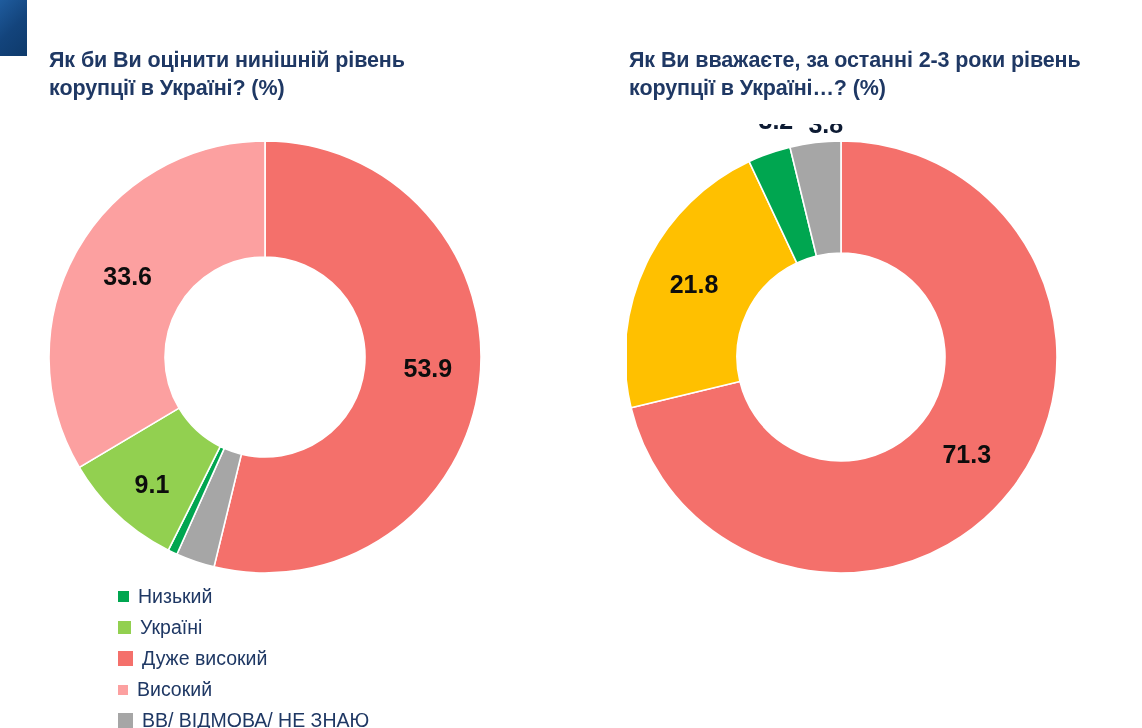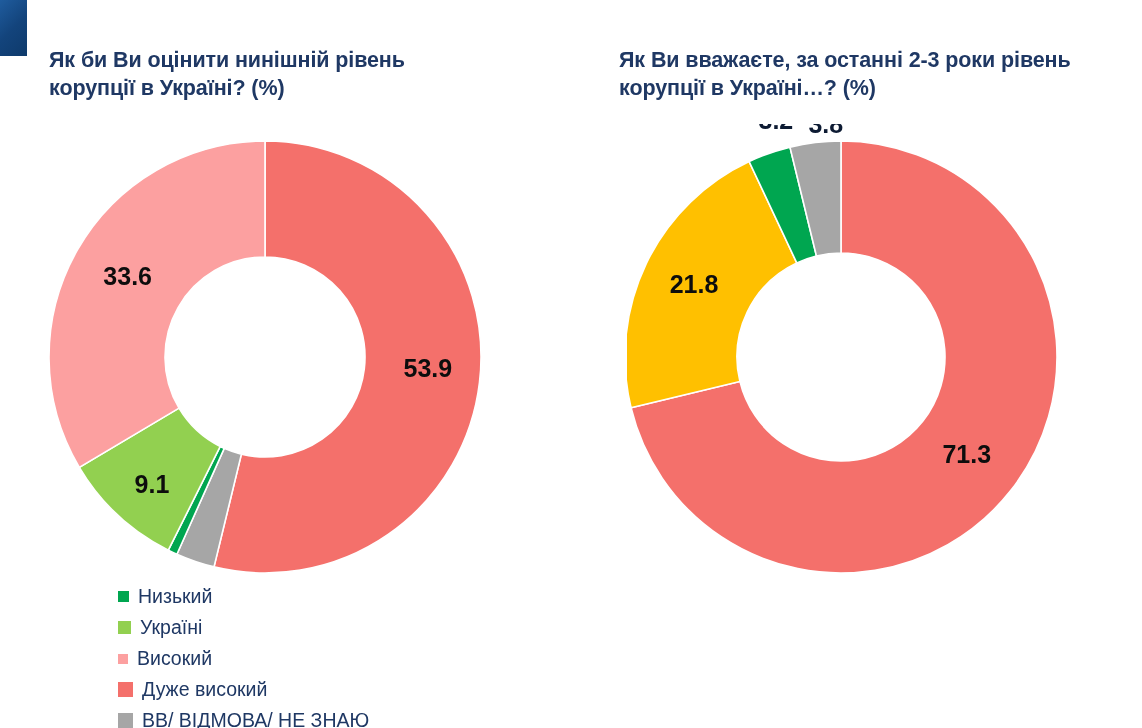--- a/index.html
+++ b/index.html
@@ -37,21 +37,21 @@
     position: absolute;
     top: 28px;
     font-size: 21.5px;
     font-weight: bold;
     color: #1F3864;
     line-height: 1.32;
     letter-spacing: -0.1px;
     white-space: pre-line;
   }
   .panel-left .chart-title  { left: 49px; width: 470px; }
-  .panel-right .chart-title { left: 48px; width: 490px; }
+  .panel-right .chart-title { left: 58px; width: 490px; }
 
   .donut-wrap {
     position: absolute;
   }
   .donut-wrap svg { display: block; }
 
   .legend {
     position: absolute;
   }
   .legend-row {
@@ -117,26 +117,26 @@
     <div class="legend legend-left" id="legend-left">
         <div class="legend-row">
           <span class="legend-swatch" style="width: 11px; height: 11px; background: rgb(0, 166, 80);"></span>
           <span class="legend-label">Низький</span>
         </div>
         <div class="legend-row">
           <span class="legend-swatch" style="width: 13px; height: 13px; background: rgb(146, 208, 80);"></span>
           <span class="legend-label">Україні</span>
         </div>
         <div class="legend-row">
+          <span class="legend-swatch" style="width: 15px; height: 15px; background: rgb(244, 112, 107);"></span>
+          <span class="legend-label">Дуже високий</span>
+        </div>
+        <div class="legend-row">
           <span class="legend-swatch" style="width: 10px; height: 10px; background: rgb(252, 160, 160);"></span>
           <span class="legend-label">Високий</span>
-        </div>
-        <div class="legend-row">
-          <span class="legend-swatch" style="width: 15px; height: 15px; background: rgb(244, 112, 107);"></span>
-          <span class="legend-label">Дуже високий</span>
         </div>
         <div class="legend-row">
           <span class="legend-swatch" style="width: 15px; height: 15px; background: rgb(166, 166, 166);"></span>
           <span class="legend-label">ВВ/ ВІДМОВА/ НЕ ЗНАЮ</span>
         </div>
       </div>
   </section>
 
   <section class="panel panel-right">
     <h2 class="chart-title">Як Ви вважаєте, за останні 2-3 роки рівень

